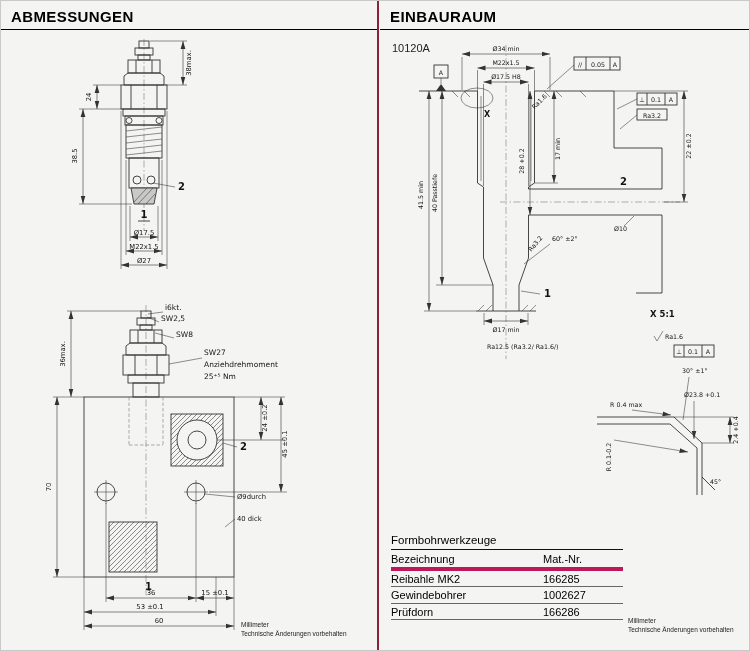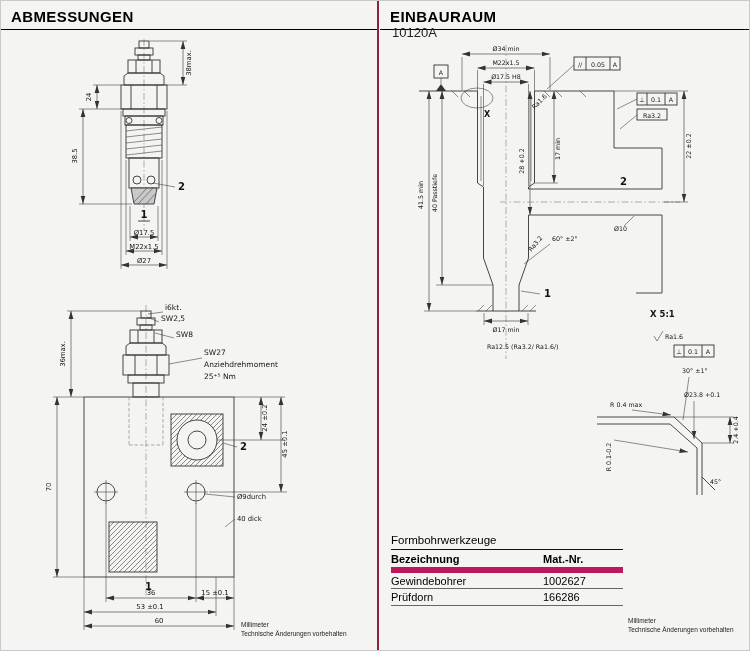--- a/index.html
+++ b/index.html
@@ -3,29 +3,29 @@
 <meta charset="utf-8">
 <style>
   html,body { margin:0; padding:0; background:#e8e8e8; }
   .page {
     position:relative; width:750px; height:651px; margin:0 auto;
     background:#f4f4f2; border:1px solid #c9c9c9; box-sizing:border-box;
     overflow:hidden; font-family:"Liberation Sans", sans-serif; color:#111;
   }
   .phead { position:absolute; top:0; height:29px; border-bottom:1px solid #000; box-sizing:border-box; }
   .ptitle { padding:7px 0 0 10px; font-size:15px; font-weight:bold; letter-spacing:0.4px; color:#000; }
-  .code { position:absolute; left:391px; top:24px; font-size:13px; color:#222; }
+  .code { position:absolute; left:391px; top:41px; font-size:11px; color:#222; }
   .divider { position:absolute; left:376px; top:0; width:2px; height:651px; background:var(--divider-color,#8e2238); }
 
   .footer { position:absolute; font-size:6.5px; color:#222; line-height:1.35; }
 
   .tools { position:absolute; left:390px; top:533px; width:232px; font-size:11px; color:#000; }
   .tools-title { font-weight:normal; font-size:11.5px; padding-bottom:3px; border-bottom:1px solid #111; margin-bottom:1px; }
   .trow { display:grid; grid-template-columns:152px 1fr; padding:2px 0 1.5px 0; border-bottom:1px solid #666; }
-  .trow.thead { font-weight:bold; border-bottom:6px solid #be185d; }
+  .trow.thead { font-weight:normal; border-bottom:4px solid #be185d; }
 
   .draw { position:absolute; }
   .draw line, .draw rect, .draw polygon, .draw circle, .draw ellipse, .draw path, .draw polyline
     { stroke:var(--line-color,#333); fill:none; stroke-width:0.9; }
   .draw marker path { fill:var(--line-color,#333); stroke:none; }
   .draw .thin  { stroke-width:0.55; }
   .draw .dim   { stroke-width:0.6; }
   .draw .cl    { stroke-width:0.5; stroke-dasharray:7 2.5 1.5 2.5; stroke:#666; }
   .draw .hid   { stroke-width:0.6; stroke-dasharray:3.5 2; stroke:#777; }
   .draw .fillt { fill:var(--line-color,#333); stroke:none; }
@@ -394,20 +394,24 @@
     </g>
   </svg>
 
   <div class="tools">
     <div class="tools-title">Formbohrwerkzeuge</div>
     <div class="trow thead">
       <span>Bezeichnung</span>
       <span>Mat.-Nr.</span>
     </div>
     <div class="trow">
+      <span>Reibahle MK2</span>
+      <span>166285</span>
+    </div>
+    <div class="trow">
       <span>Gewindebohrer</span>
       <span>1002627</span>
     </div>
     <div class="trow">
       <span>Prüfdorn</span>
       <span>166286</span>
     </div>
   </div>
 
   <div class="footer" style="left:240px;top:620px">

